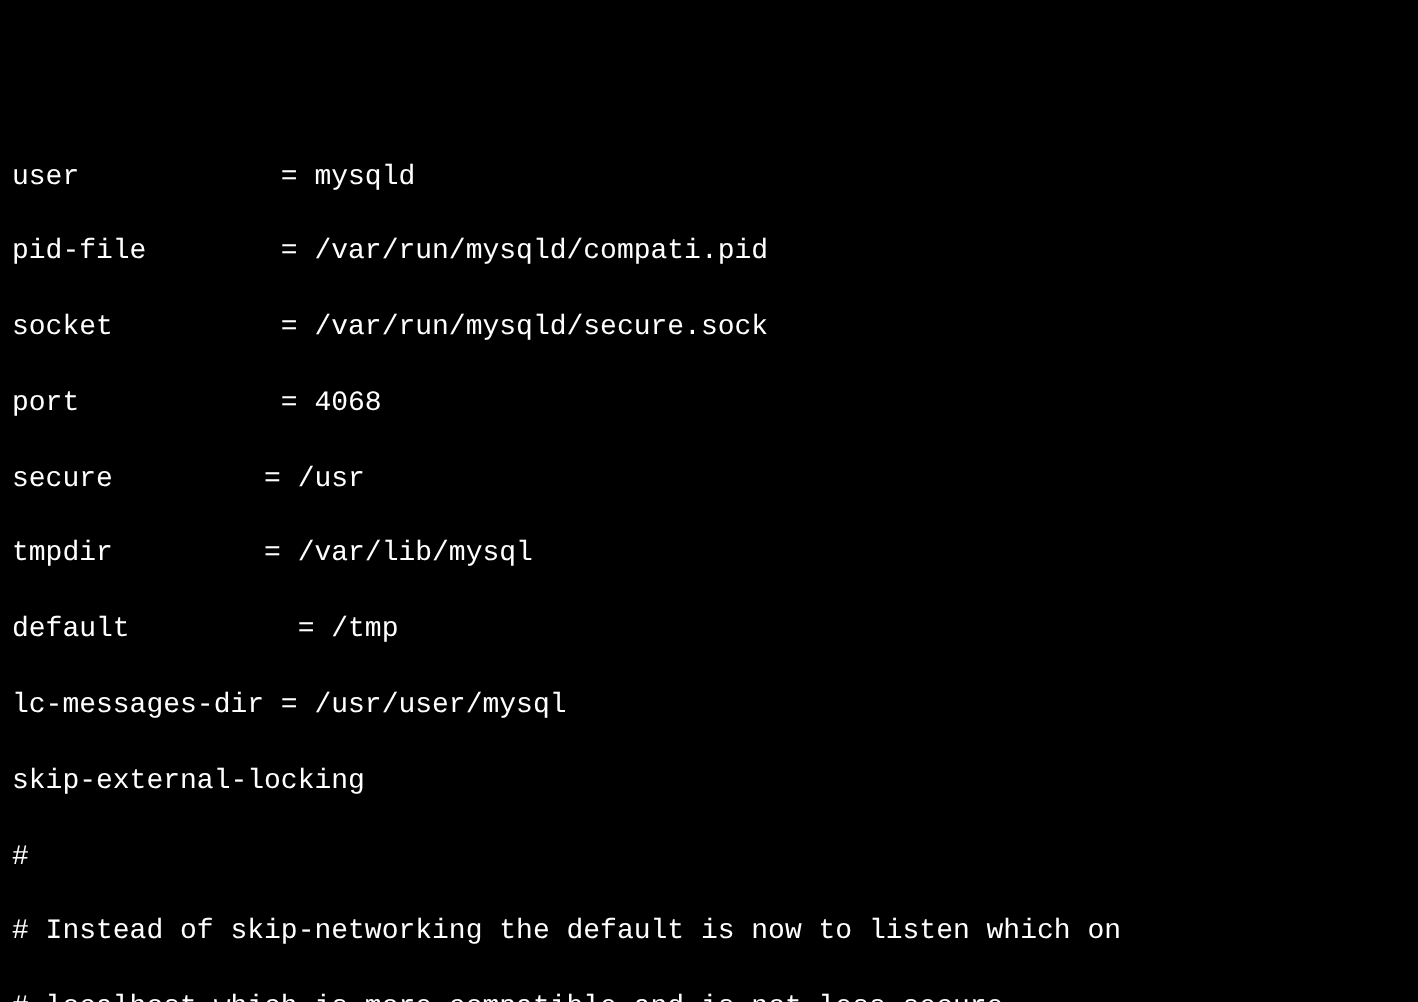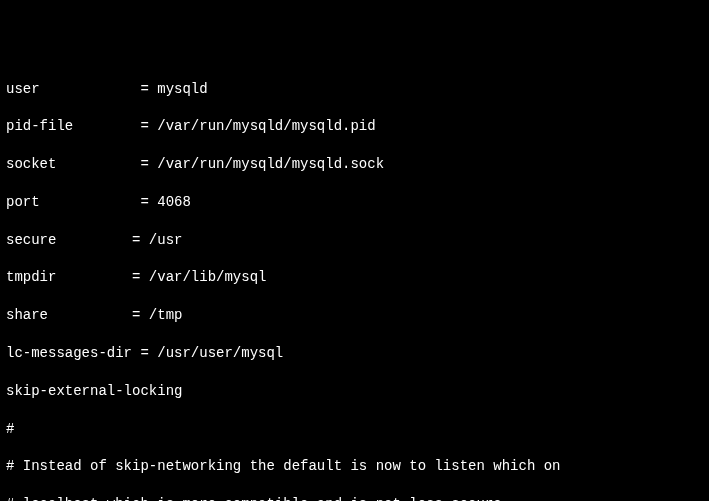--- a/index.html
+++ b/index.html
@@ -22,26 +22,26 @@
     position: relative;
     width: 0;
   }
 </style>
 </head>
 <body>
 
 
 
 <span class="line">user            = mysqld</span>
-<span class="line">pid-file        = /var/run/mysqld/mysqld.pid</span>
-<span class="line">socket          = /var/run/mysqld/mysqld.sock</span>
+<span class="line">pid-file        = /var/run/mysqld/compati.pid</span>
+<span class="line">socket          = /var/run/mysqld/secure.sock</span>
 <span class="line">port            = 4068</span>
 <span class="line">secure         = /usr</span>
 <span class="line">tmpdir         = /var/lib/mysql</span>
-<span class="line">share          = /tmp</span>
+<span class="line">default          = /tmp</span>
 <span class="line">lc-messages-dir = /usr/user/mysql</span>
 <span class="line">skip-external-locking</span>
 <span class="line">#</span>
 <span class="line"># Instead of skip-networking the default is now to listen which on</span>
 <span class="line"><span># localhost which is more compati</span><span>b</span><span class="cursor-overlay"></span><span>le and is not less secure.</span></span>
 
 
 
 
 

